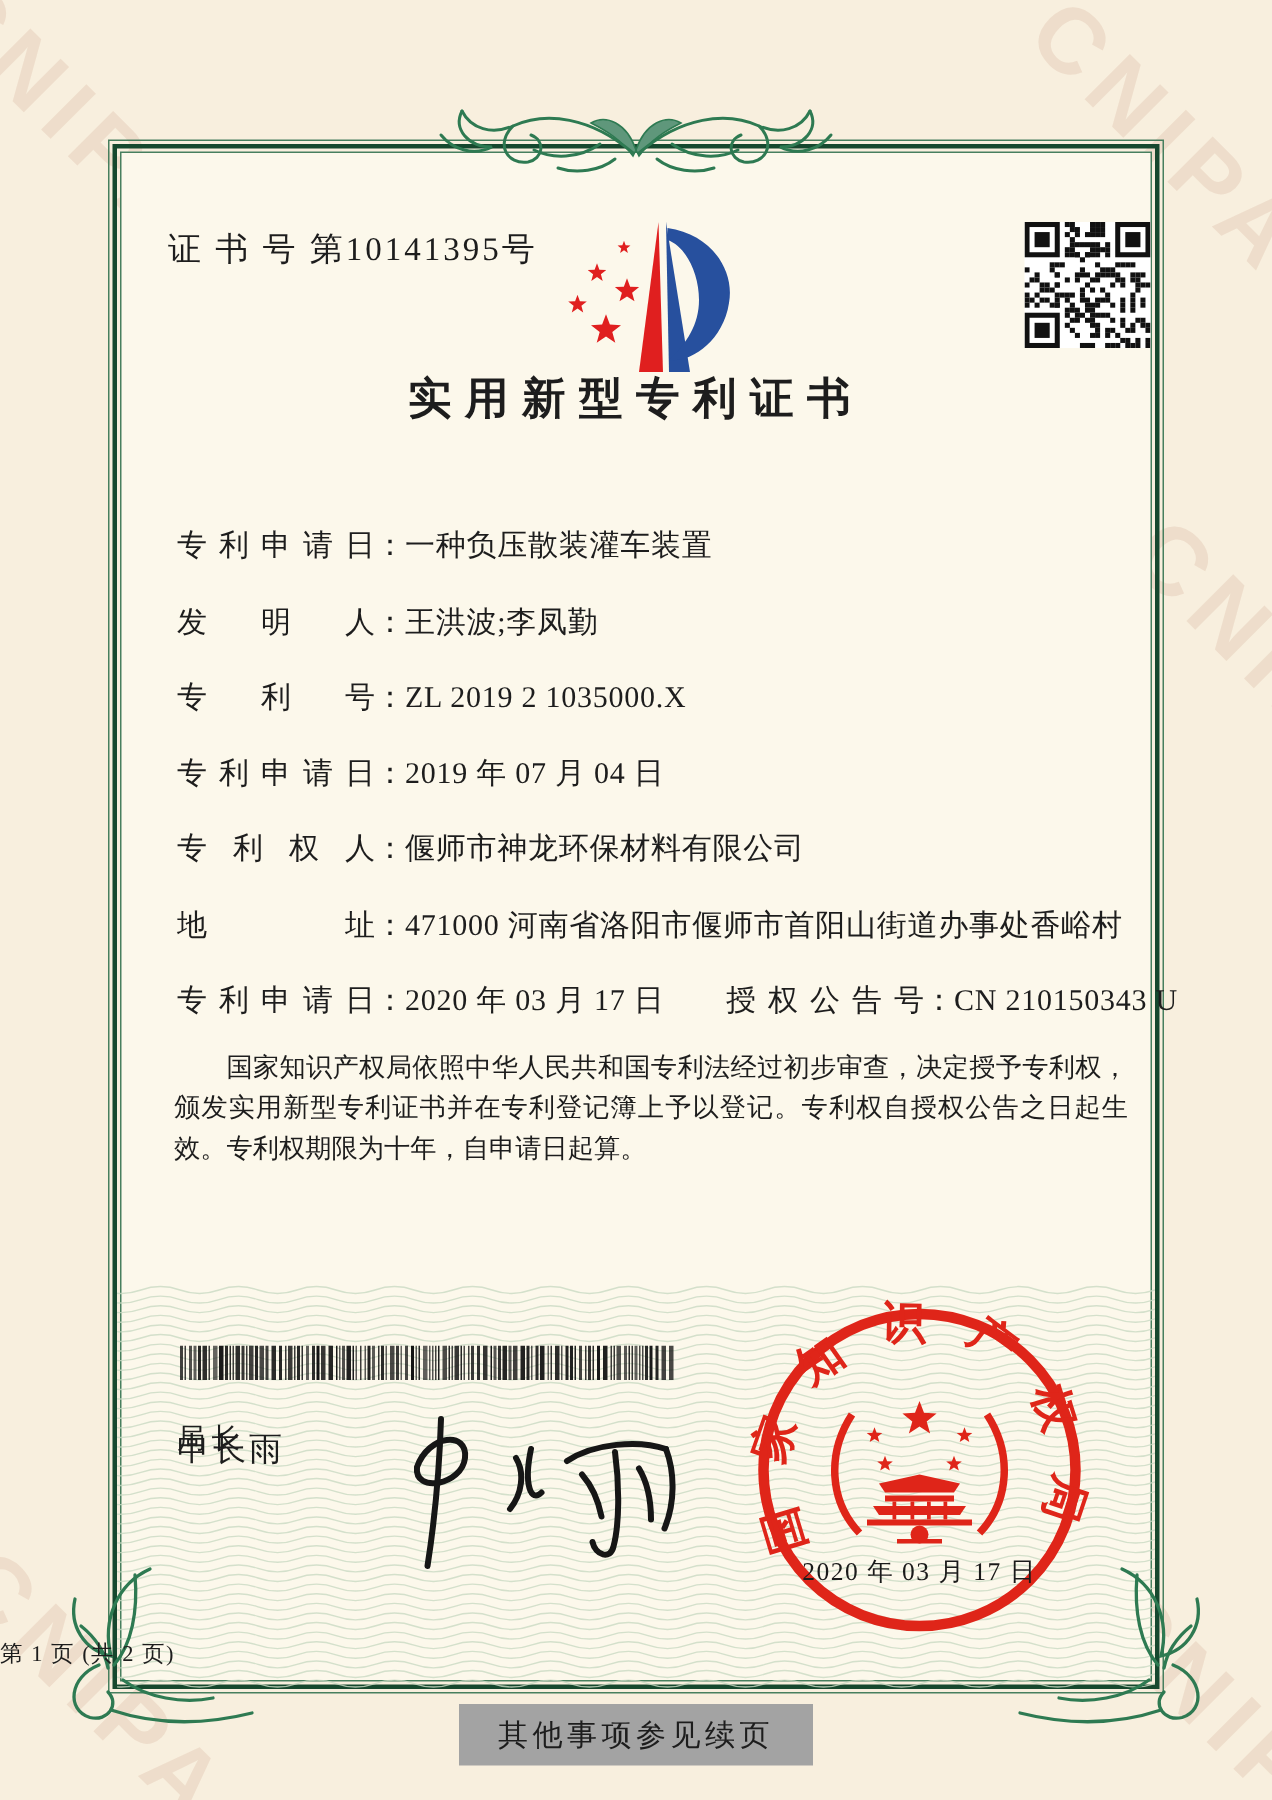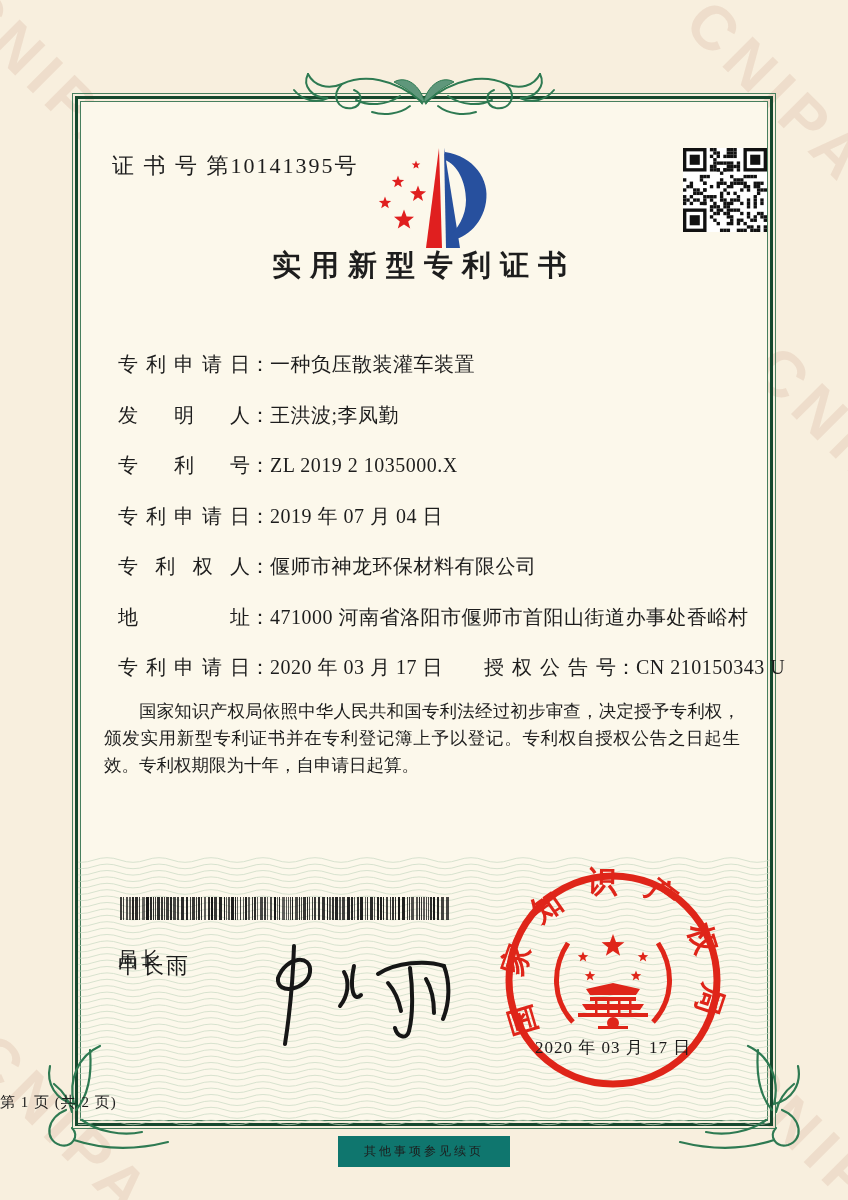--- a/index.html
+++ b/index.html
@@ -24,36 +24,36 @@
   
   .fields{position:absolute;left:118px;top:352px;z-index:5;}
   .frow{margin:0 0 26.5px 0;white-space:nowrap;font-size:20px;line-height:24px;}
   .flabel{display:inline-block;width:132px;text-align:justify;text-align-last:justify;
       vertical-align:top;}
   .fcolon{display:inline-block;width:20px;vertical-align:top;}
   .fvalue{letter-spacing:0.5px;}
   .fvalue.w-date{display:inline-block;width:200px;}
   .grant2{margin-left:14px;}
   
-  .legal{position:absolute;left:104px;top:698px;width:636px;z-index:5;font-size:17.5px;
+  .legal{position:absolute;left:116px;top:698px;width:636px;z-index:5;font-size:17.5px;
       line-height:26.8px;text-align:justify;}
   .legal p{margin:0;text-indent:2em;}
   
   .waves{position:absolute;left:78px;top:856px;z-index:3;}
   .barcode{position:absolute;left:120px;top:897px;z-index:5;}
   .director-title{position:absolute;left:118px;top:946px;font-size:19px;letter-spacing:4px;z-index:5;}
   .director-name{position:absolute;left:118px;top:951px;font-size:22px;letter-spacing:2px;z-index:5;}
   .sig{position:absolute;left:228px;top:938px;z-index:6;}
   .seal{position:absolute;left:478px;top:845px;z-index:6;}
   .seal-date{position:absolute;left:503px;top:1036px;width:220px;text-align:center;
       font-size:17px;color:#1a1a1a;z-index:7;letter-spacing:1px;}
   .page-num{position:absolute;left:0;top:1093px;width:848px;font-size:15px;
       letter-spacing:1px;z-index:5;}
   .cont-note{position:absolute;left:424px;top:1136px;transform:translateX(-50%);
-      background:#0f766e;padding:7px 26px;font-size:12px;letter-spacing:3px;z-index:5;}
+      background:#a3a3a3;padding:7px 26px;font-size:20px;letter-spacing:3px;z-index:5;}
 </style>
 </head>
 <body>
 
 <div class="page">
 
   <span class="wm" style="left:45px;top:75px;font-size:62px;">CNIPA</span>
   <span class="wm" style="left:778px;top:92px;font-size:62px;">CNIPA</span>
   <span class="wm" style="left:535px;top:432px;font-size:74px;">CNIPA</span>
   <span class="wm" style="left:848px;top:440px;font-size:64px;">CNIPA</span>

